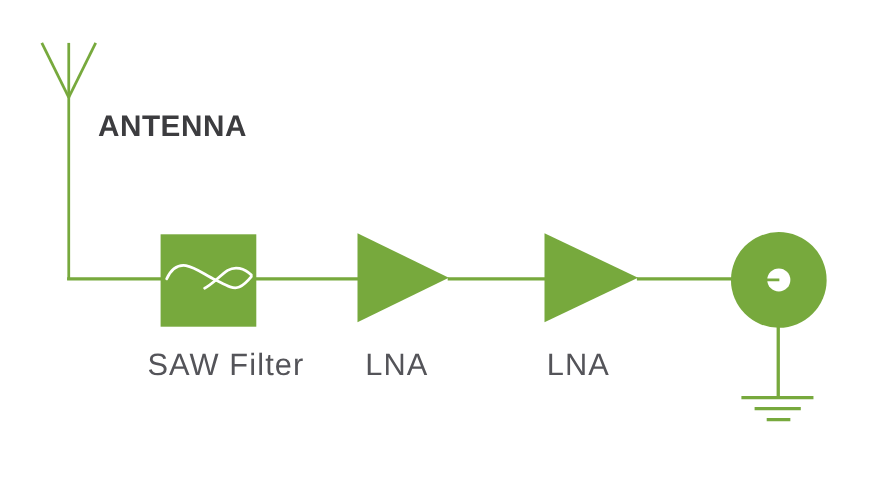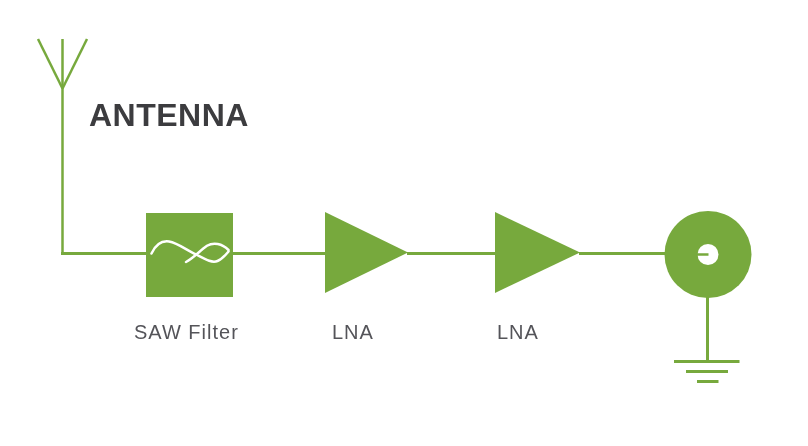--- a/index.html
+++ b/index.html
@@ -22,27 +22,27 @@
   .gf{fill:var(--accent-green);}
   .gs{stroke:var(--accent-green);fill:none;}
   .ws{stroke:var(--symbol-white);fill:none;stroke-linecap:round;}
   .wf{fill:var(--background);}
   .sw25{stroke-width:2.5px;}
   .sw3{stroke-width:3px;}
   
   .title{
     position:absolute;left:89px;top:102px;
     color:var(--title-text);
-    font-size:32px;line-height:27px;font-weight:bold;
+    font-size:27px;line-height:27px;font-weight:bold;
     letter-spacing:0.5px;white-space:nowrap;
   }
   .block-label{
     position:absolute;top:320px;
     color:var(--label-text);
-    font-size:20px;line-height:24px;font-weight:400;
+    font-size:28px;line-height:24px;font-weight:400;
     letter-spacing:1px;white-space:nowrap;
   }
   .lbl-saw{left:134px;}
   .lbl-lna1{left:332px;}
   .lbl-lna2{left:497px;}
 </style>
 </head>
 <body>
 
 <div class="stage">

